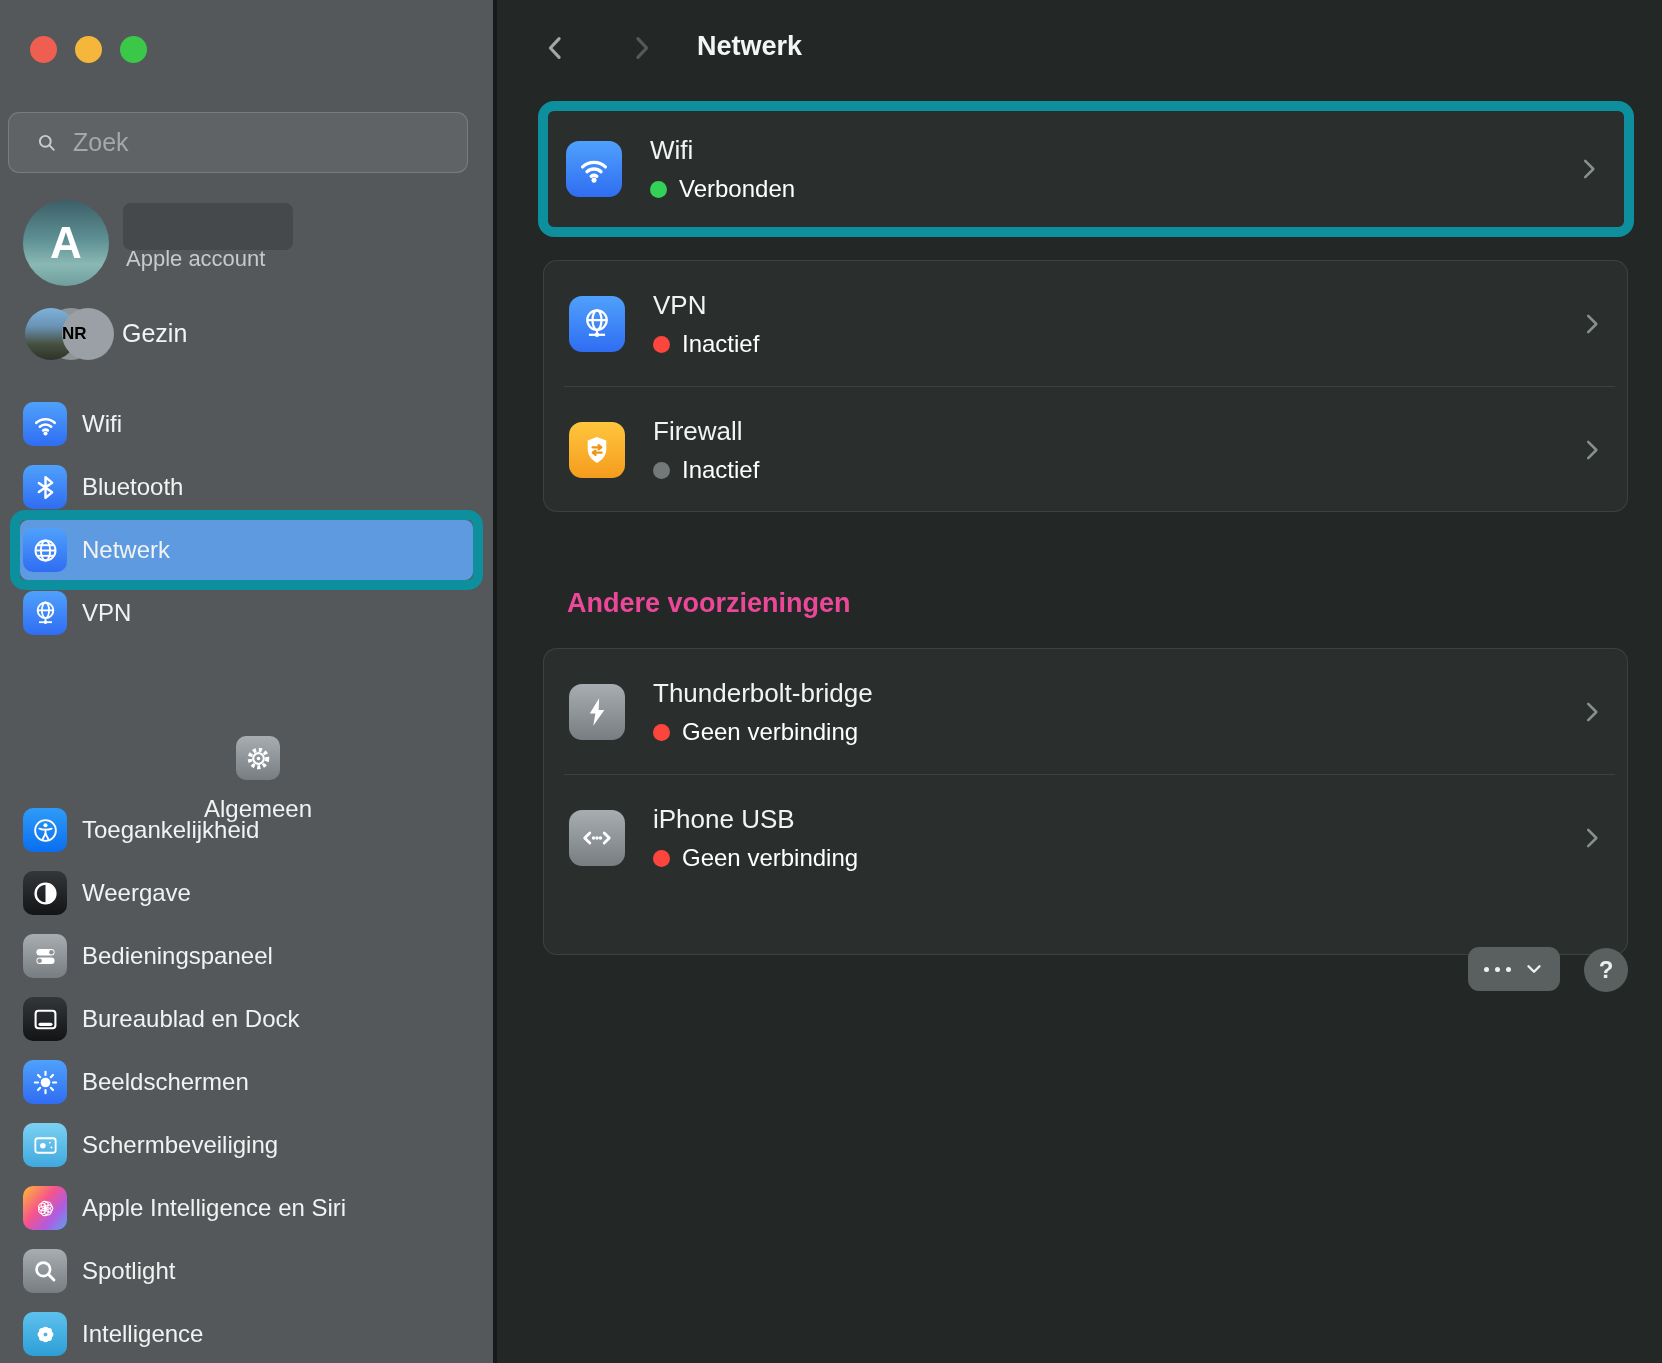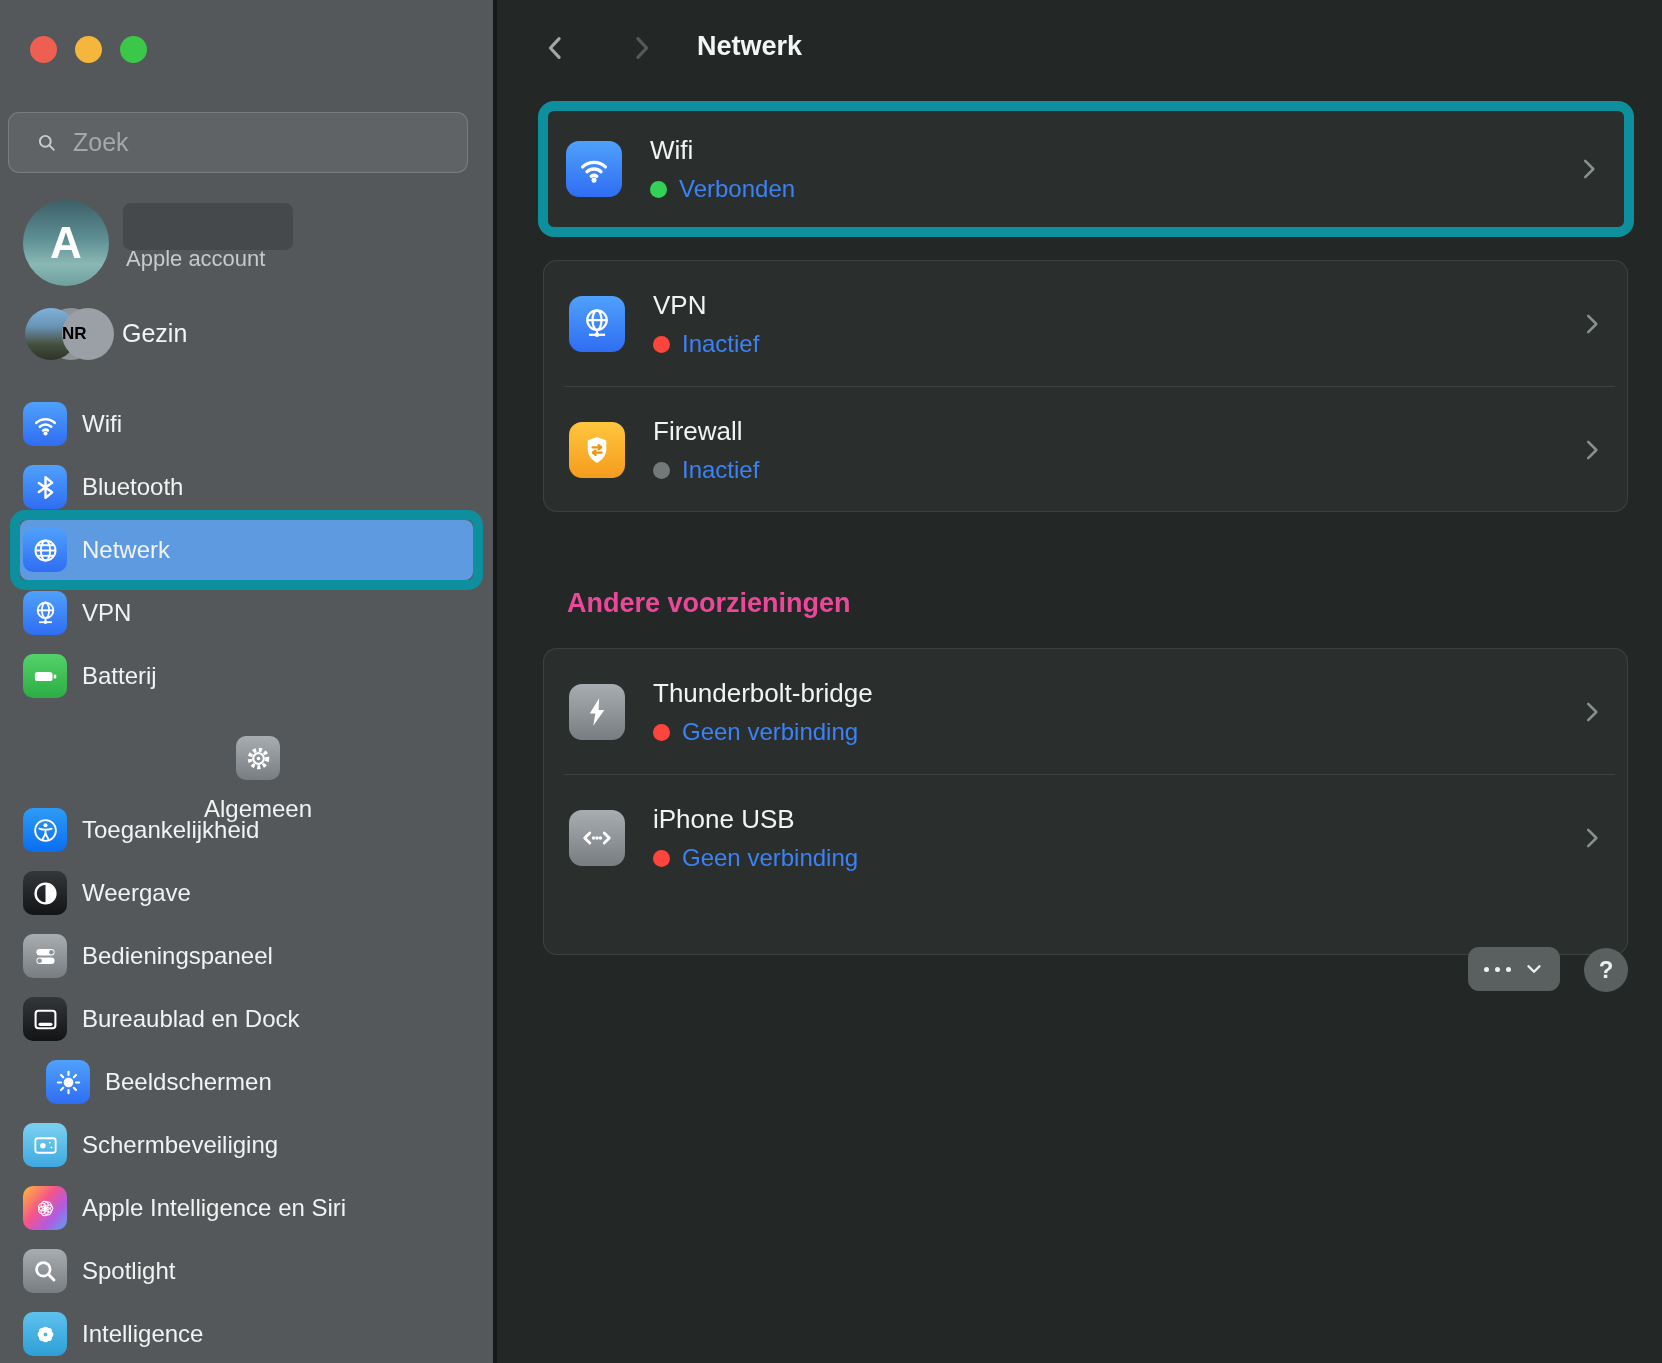--- a/index.html
+++ b/index.html
@@ -50,21 +50,21 @@
   .rowline.short{height:116px;padding-left:18px;}
   .ctile{width:56px;height:56px;border-radius:13px;display:flex;align-items:center;justify-content:center;flex:0 0 auto;}
   .ctile svg{width:36px;height:36px;}
   .rowtext{margin-left:28px;display:flex;flex-direction:column;gap:9px;}
   .rowtext .t{font-size:26px;color:#f2f4f4;}
   .statusline{display:flex;align-items:center;gap:12px;}
   .dot{width:17px;height:17px;border-radius:50%;}
   .dot-green{background:#34d158;}
   .dot-red{background:#fc453c;}
   .dot-gray{background:#737878;}
-  .statusline .s{font-size:24px;color:#3b82f6;}
+  .statusline .s{font-size:24px;color:#ffffff;}
   .rowchev{position:absolute;right:22px;top:50%;transform:translateY(-50%);width:26px;height:26px;}
   .divider{position:absolute;left:20px;right:12px;height:1px;background:rgba(255,255,255,.09);}
   .section-title{position:absolute;left:567px;top:588px;font-size:27px;font-weight:700;color:#ec4899;}
   .more-btn{position:absolute;left:1468px;top:947px;width:92px;height:44px;border-radius:11px;background:#5a5f60;display:flex;align-items:center;justify-content:center;gap:6px;}
   .mdot{width:5px;height:5px;border-radius:50%;background:#f0f2f2;}
   .help-btn{position:absolute;left:1584px;top:948px;width:44px;height:44px;border-radius:50%;background:#5a5f60;display:flex;align-items:center;justify-content:center;font-size:24px;font-weight:700;color:#eceeee;}
   svg{display:block;}
 </style>
 </head>
 <body>
@@ -145,29 +145,20 @@
         <path d="M5.6 9.4h12.8"></path>
             <path d="M12 16v3"></path>
             <path d="M6.6 19.2h10.8"></path>
           </g>
         <circle cx="12" cy="19.2" r="1.5" fill="#fff"></circle>
         </svg>
     </div>
     <span class="lbl">VPN</span>
   </div>
 
-  <div class="navrow" style="top:645px;">
-    <div class="tile tile-green">
-      <svg viewBox="0 0 24 24">
-          <rect x="3.2" y="8.2" width="14.6" height="7.6" rx="2.2" fill="#fff"></rect>
-          <rect x="18.8" y="10.4" width="2.1" height="3.2" rx="1" fill="#fff"></rect>
-        </svg>
-    </div>
-    <span class="lbl">Batterij</span>
-  </div>
 
   <div class="navrow" style="top:736px;flex-direction:column;">
     <div class="tile tile-gray">
       <svg viewBox="0 0 24 24">
           <g fill="none" stroke="#fff">
         <circle cx="12" cy="12" r="7.2" stroke-width="3.4" stroke-dasharray="2.6 2.25"></circle>
         <circle cx="12" cy="12" r="4.4" stroke-width="1.8"></circle>
           </g>
         <circle cx="12" cy="12" r="1.5" fill="#fff"></circle>
         </svg>
@@ -216,21 +207,21 @@
   <div class="navrow" style="top:988px;">
     <div class="tile tile-dark">
       <svg viewBox="0 0 24 24">
           <rect x="3.8" y="4.8" width="16.4" height="14.4" rx="2.4" fill="none" stroke="#fff" stroke-width="1.7"></rect>
         <path d="M7.5 16h9" stroke="#fff" stroke-width="2.6" stroke-linecap="round"></path>
         </svg>
     </div>
     <span class="lbl">Bureaublad en Dock</span>
   </div>
 
-  <div class="navrow" style="top:1051px;margin-left:23px;">
+  <div class="navrow" style="top:1051px;">
     <div class="tile tile-blue">
       <svg viewBox="0 0 24 24">
           <circle cx="12" cy="12" r="4" fill="#fff"></circle>
         <g stroke="#fff" stroke-width="1.8" stroke-linecap="round">
           <path d="M12 3.2v2.6"></path>
             <path d="M12 18.2v2.6"></path>
             <path d="M3.2 12h2.6"></path>
             <path d="M18.2 12h2.6"></path>
           <path d="M5.8 5.8l1.8 1.8"></path>
             <path d="M16.4 16.4l1.8 1.8"></path>

